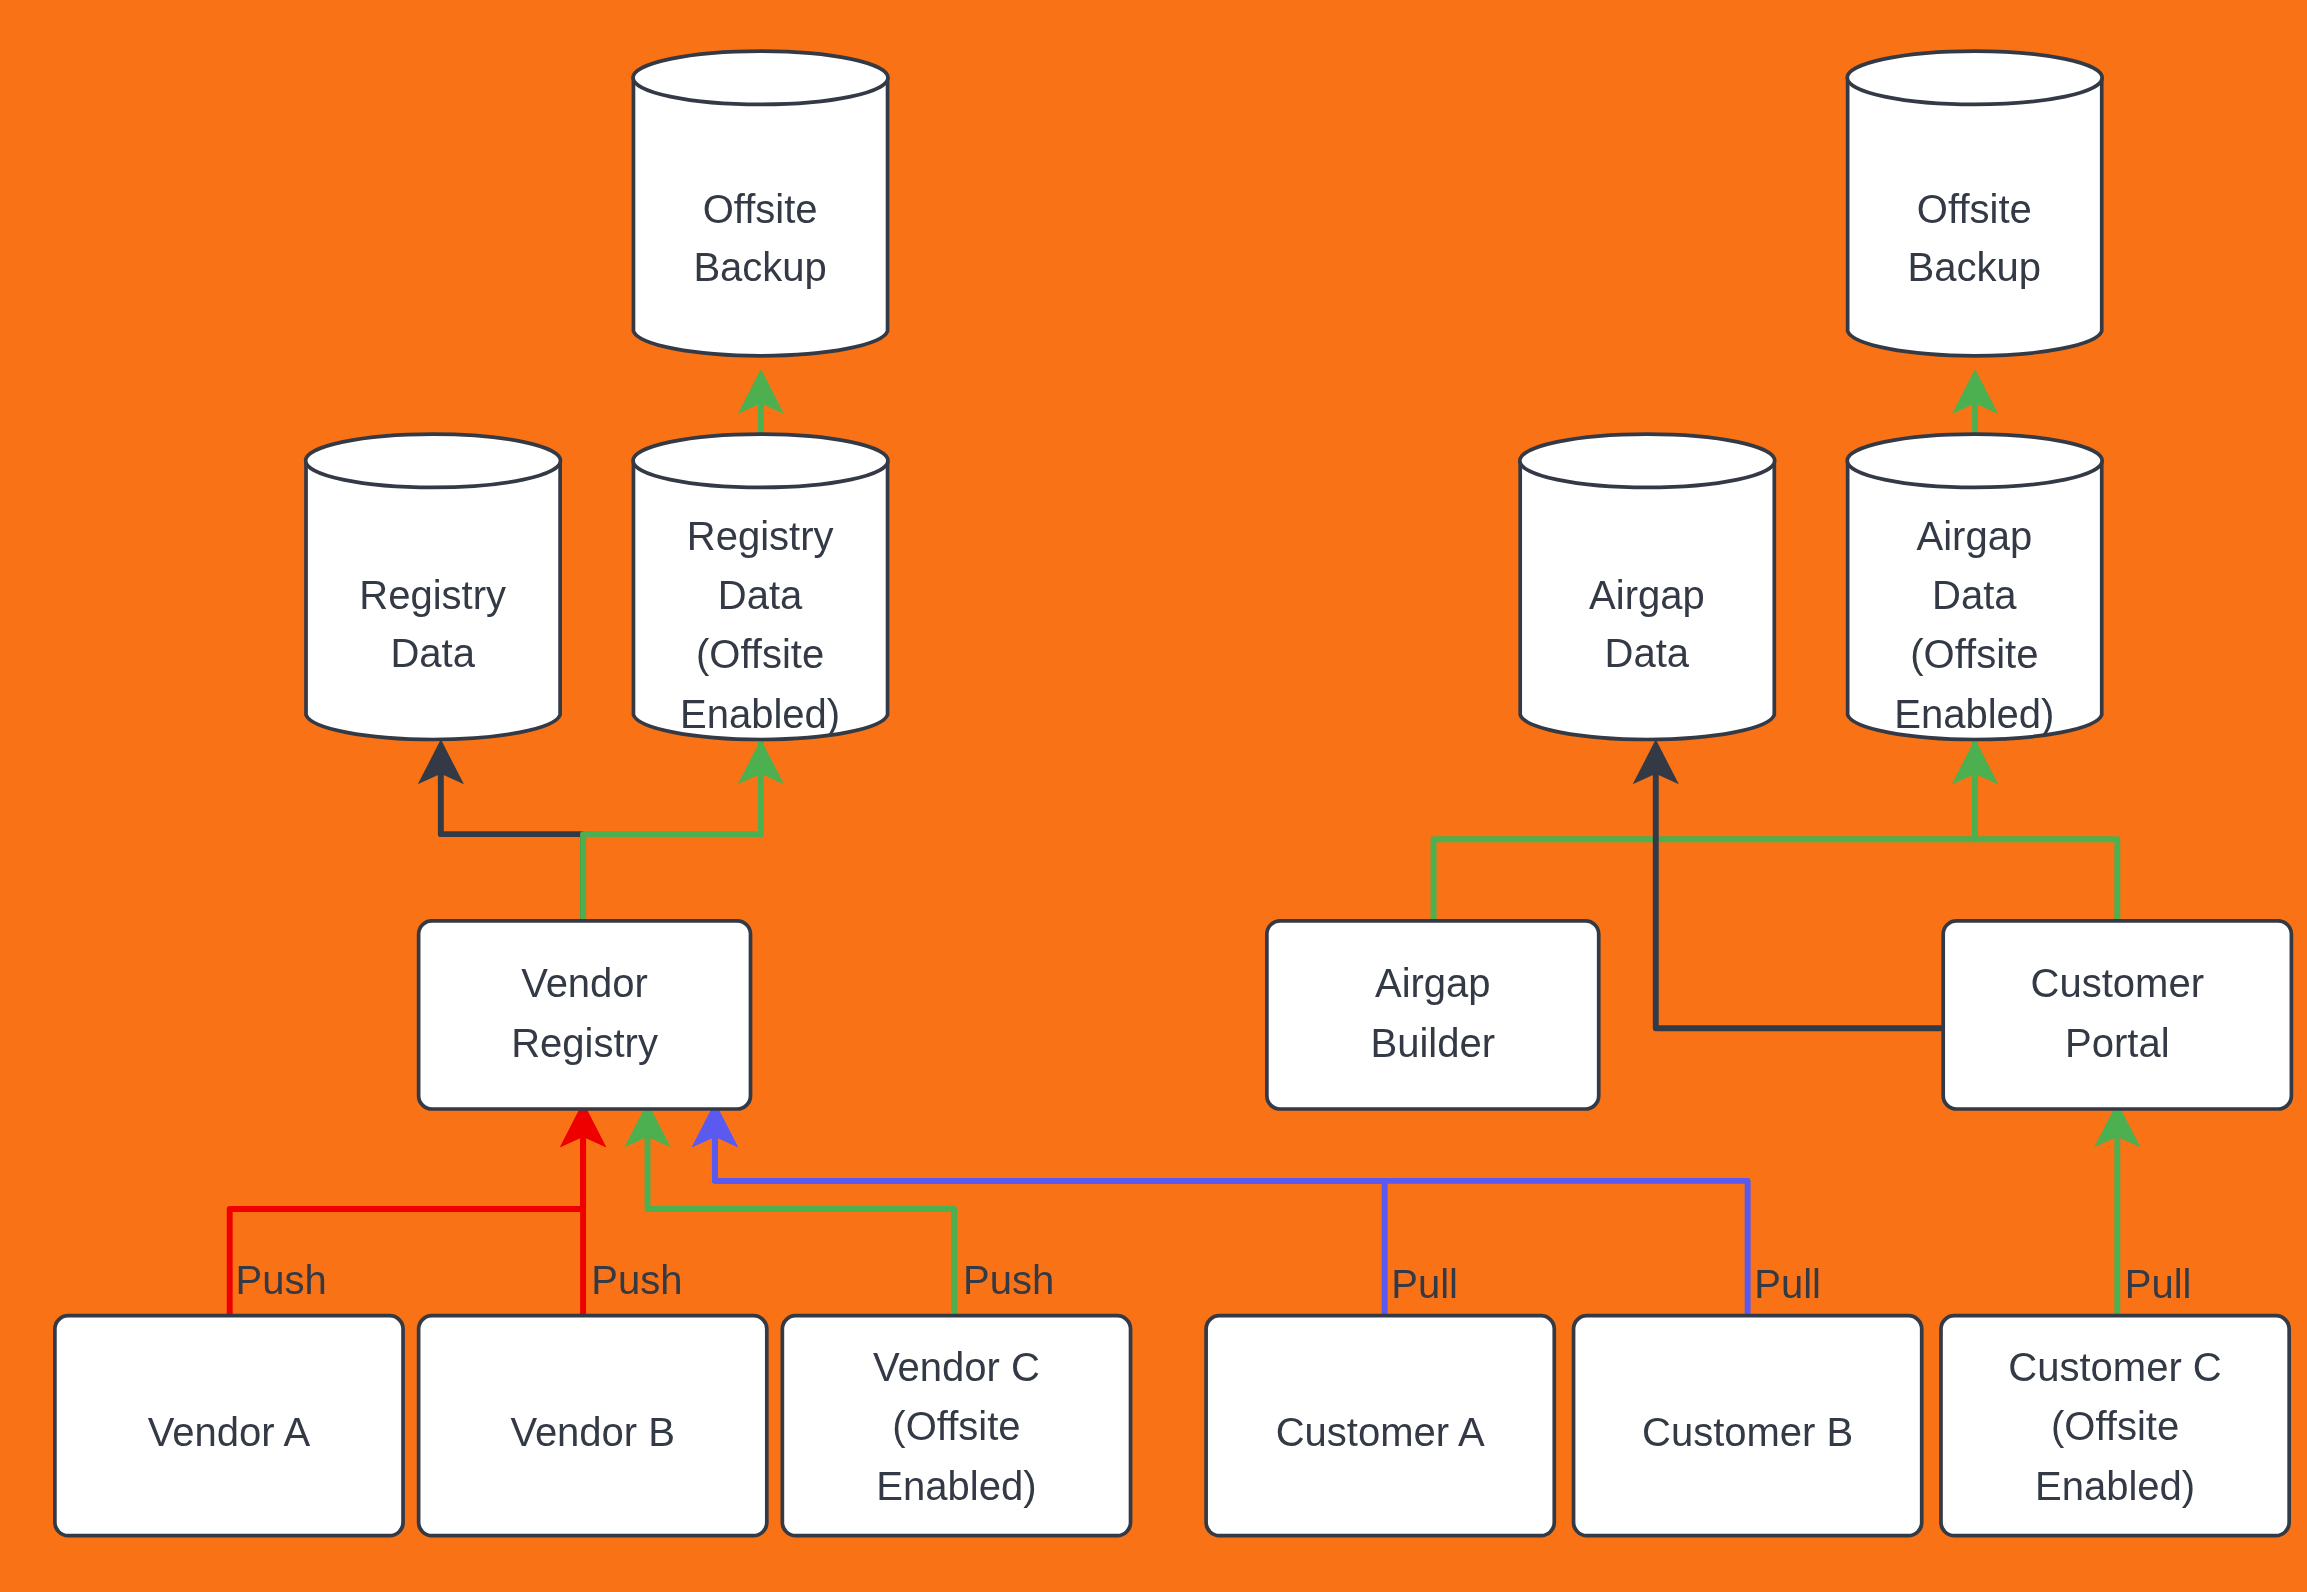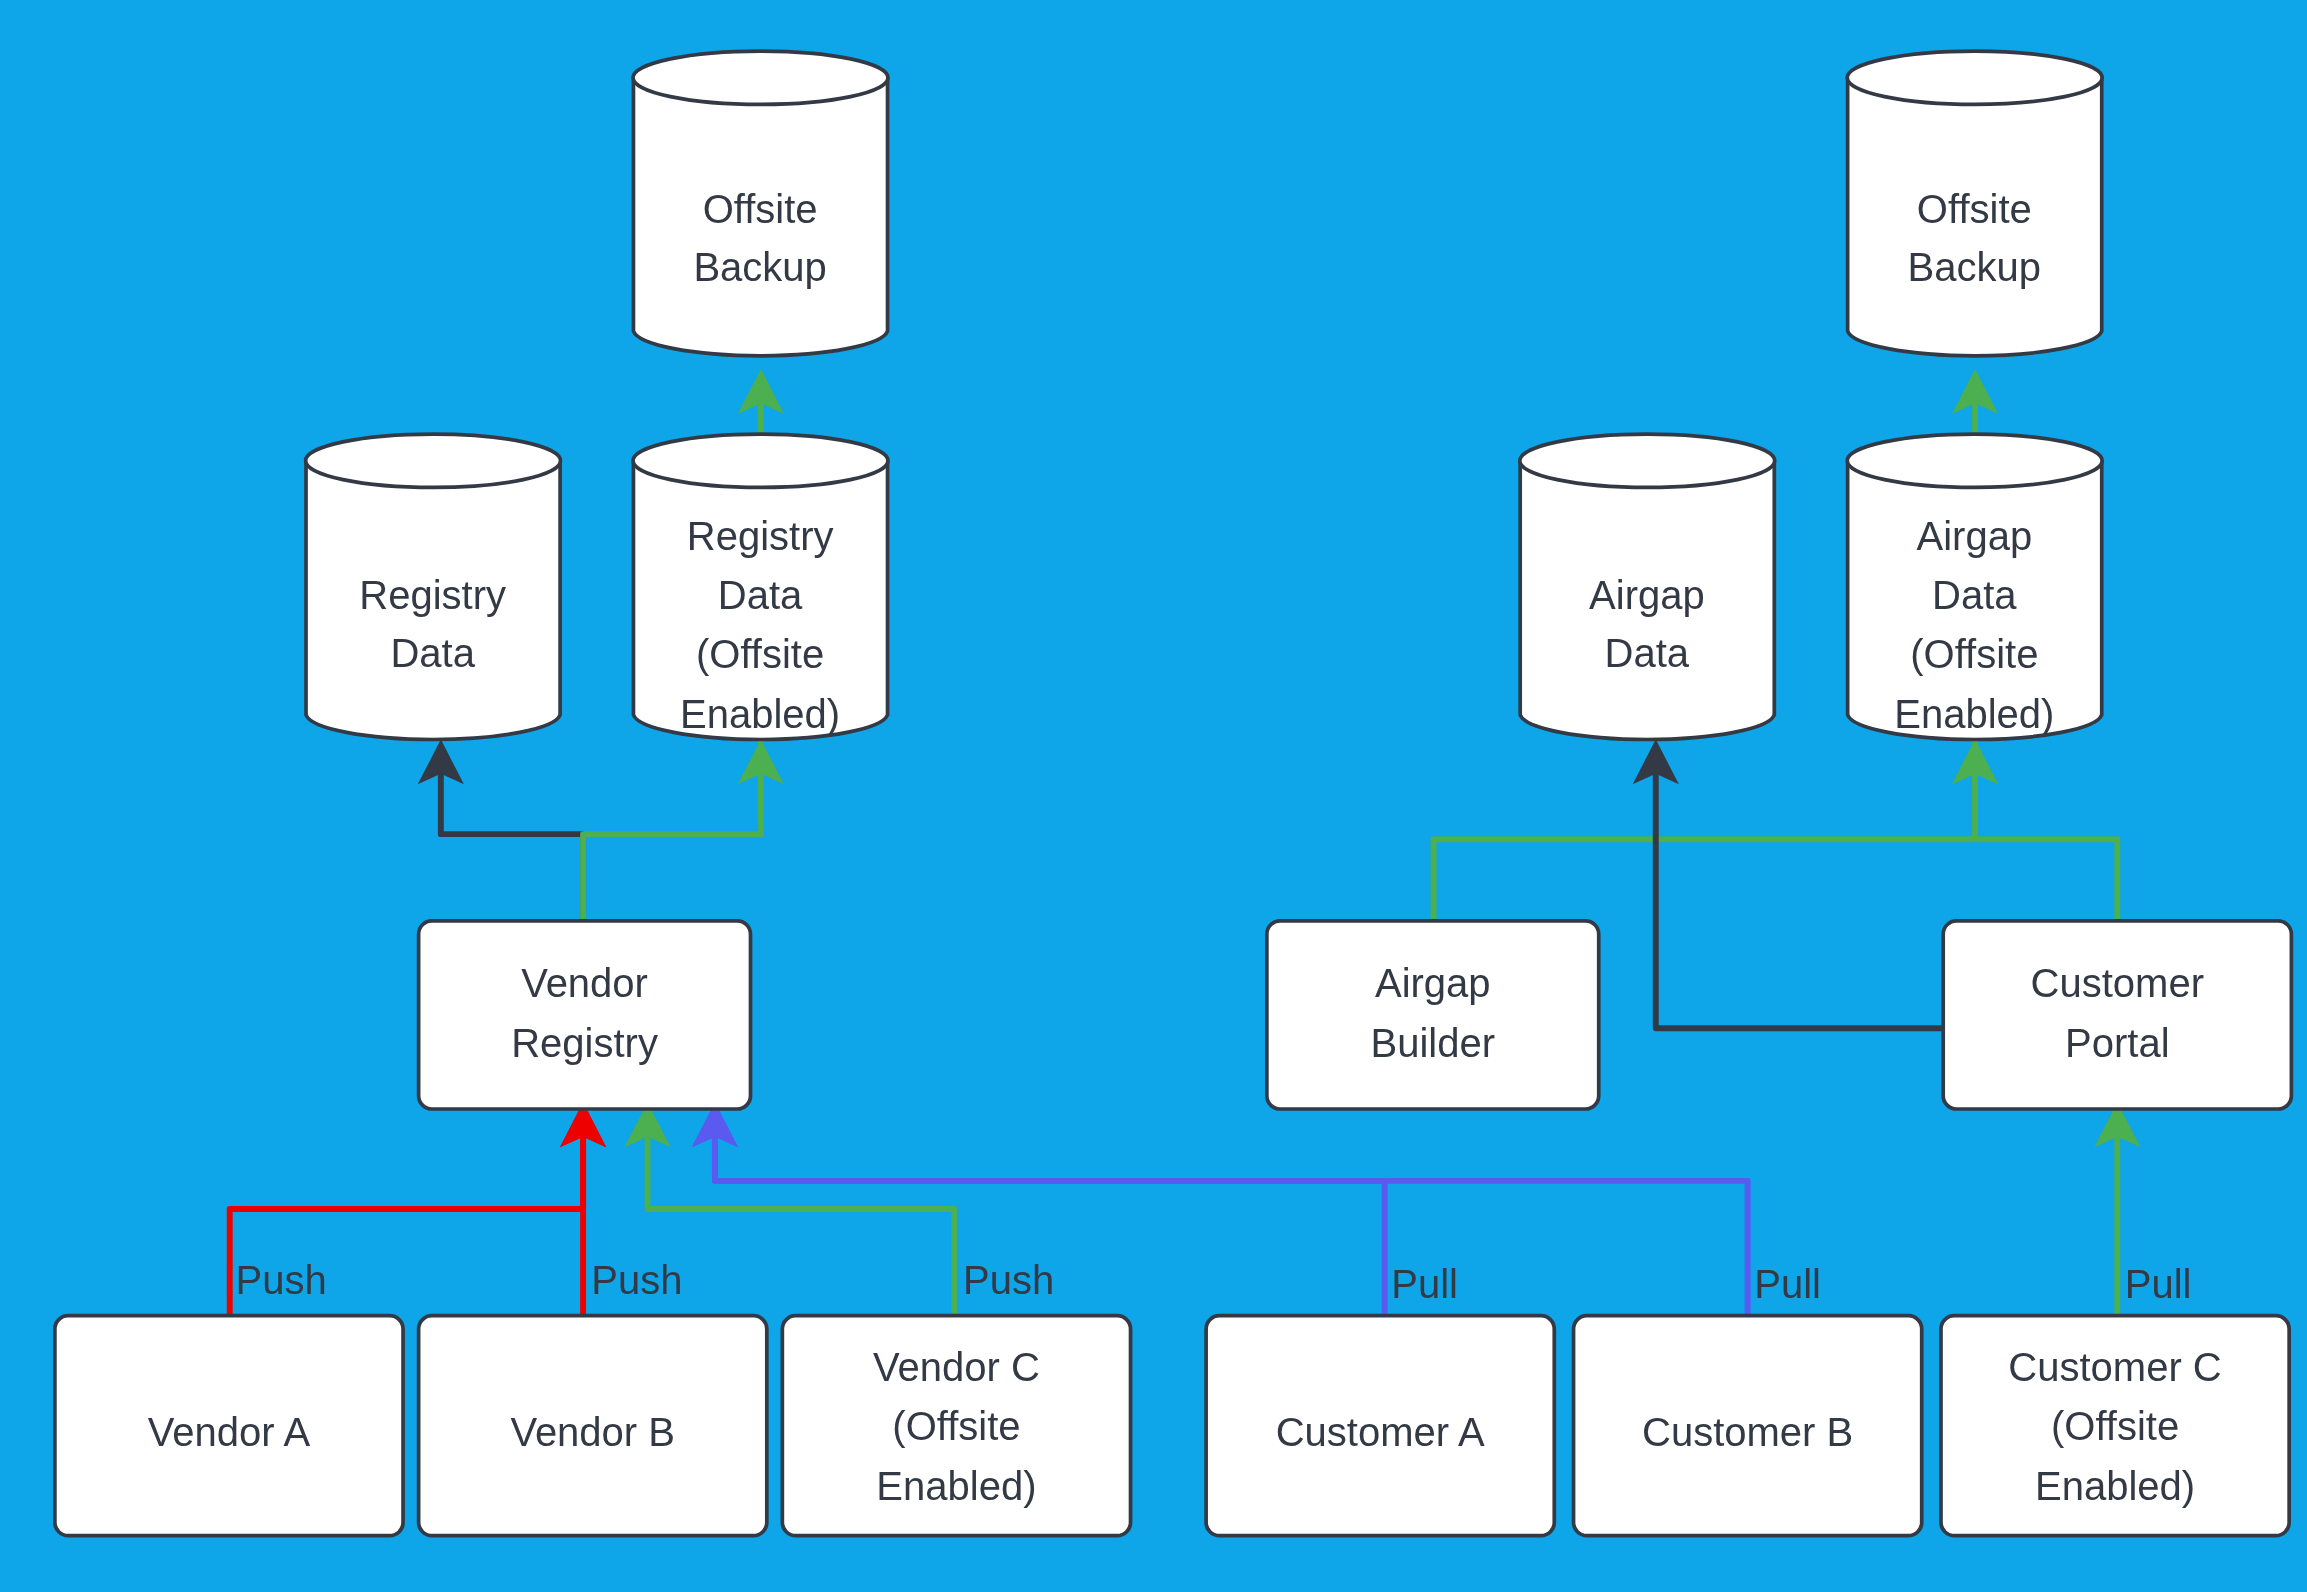--- a/index.html
+++ b/index.html
@@ -10,21 +10,21 @@
   body {
     width: 2307px;
     height: 1592px;
     font-family: "Liberation Sans", sans-serif;
     overflow: hidden;
   }
   #diagram-root {
     position: relative;
     width: 2307px;
     height: 1592px;
-    background: #0ea5e9;
+    background: #f97316;
   }
   svg#diagram-svg {
     position: absolute;
     top: 0; left: 0;
     width: 2307px;
     height: 1592px;
     display: block;
   }
   .node-shape {
     fill: #ffffff;

